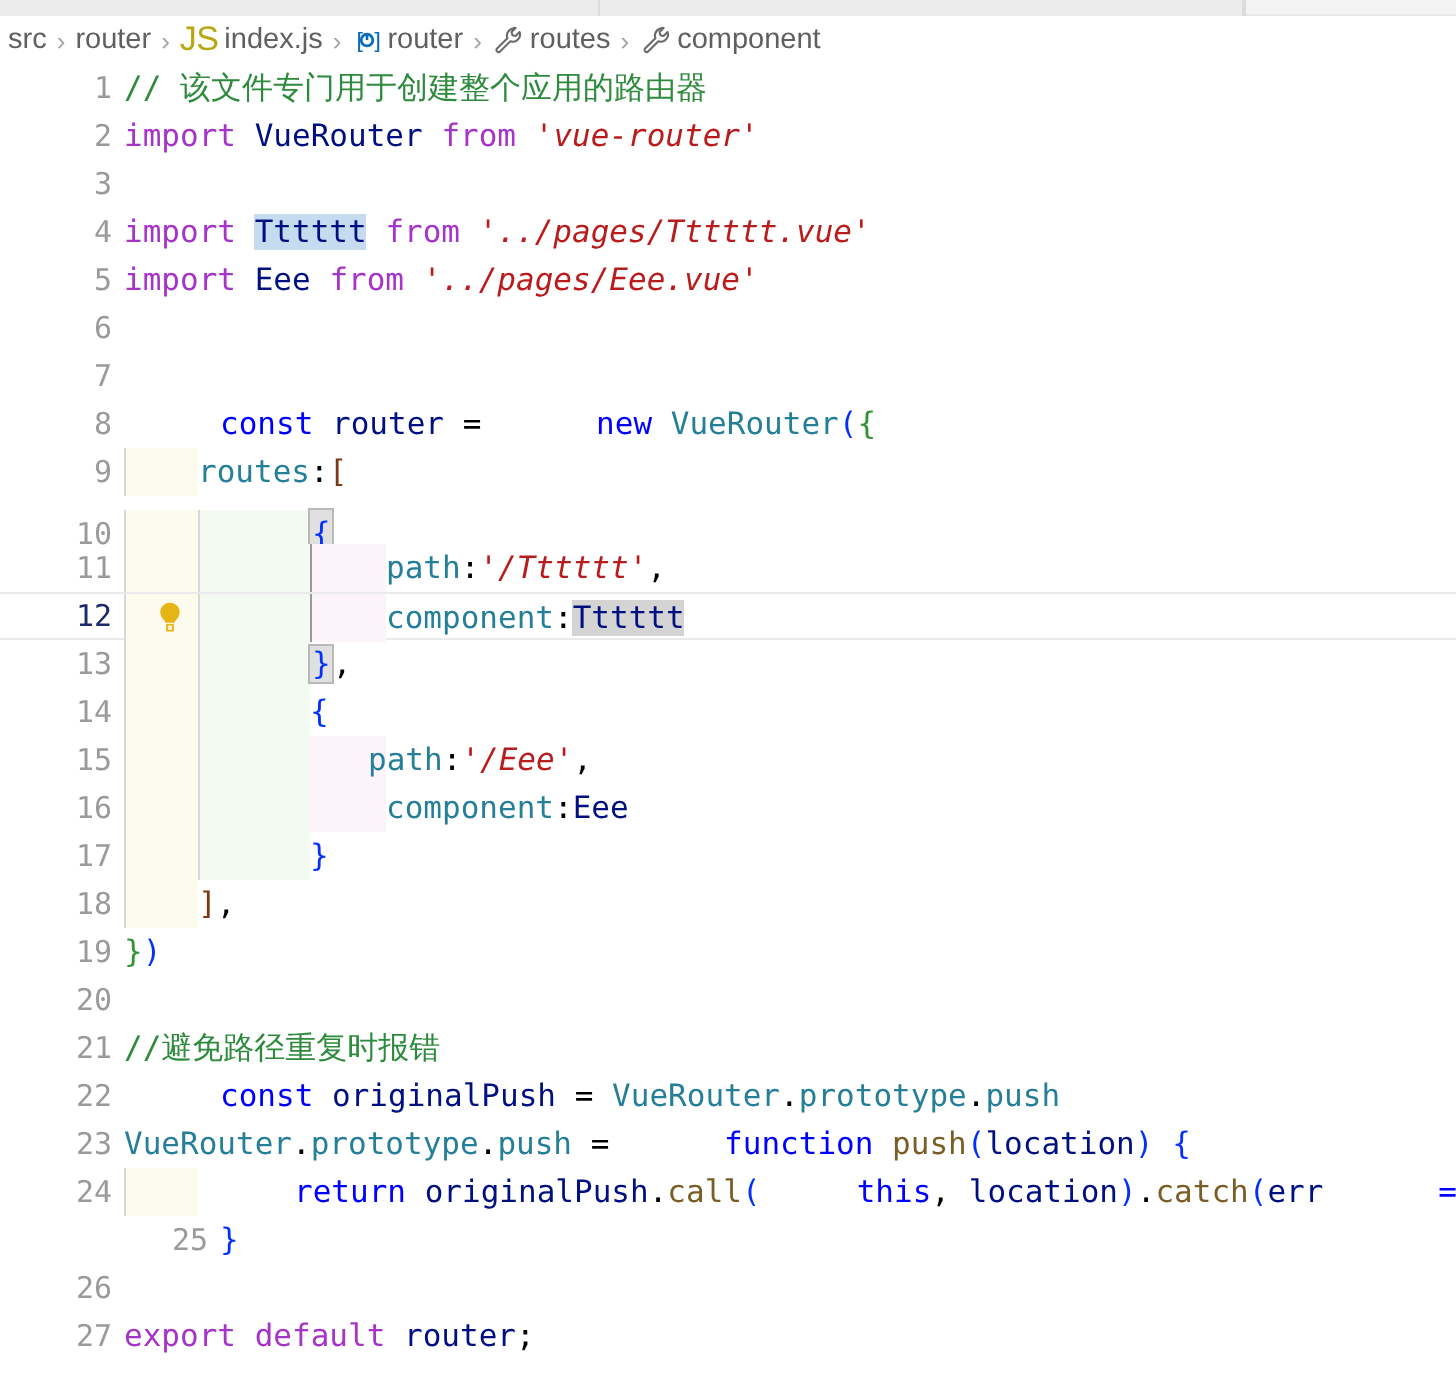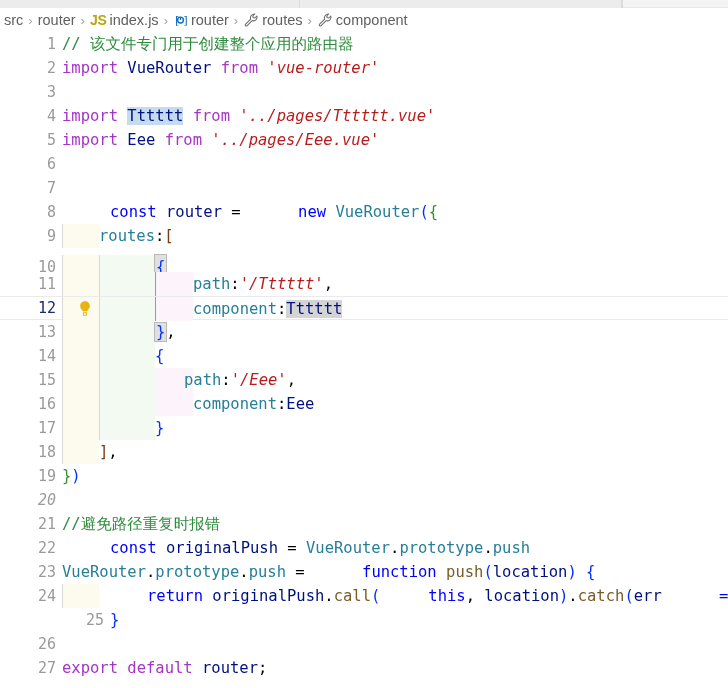--- a/index.html
+++ b/index.html
@@ -39,21 +39,21 @@
   }
   .crumb { display: inline-flex; align-items: center; gap: 3px; }
   .crumb-label { color: #5f6061; }
   .sep {
     color: #a5a5a5; font-size: 13px;
     margin: 0 5px; font-family: "Liberation Sans", sans-serif;
   }
   .ico { display: inline-flex; align-items: center; justify-content: center; }
   .js-badge {
     font-family: "Liberation Sans", sans-serif;
-    font-weight: bold; font-size: 14px;
+    font-weight: normal; font-size: 17px;
     color: #b8a612; letter-spacing: -0.3px;
   }
 
   
   #editor {
     position: absolute; top: 32px; left: 0;
     width: 728px; height: 656px;
     background: #ffffff;
     overflow: hidden;
   }
@@ -359,21 +359,21 @@
     </div>
   </div>
 
   <div class="line" style="top:432px;">
     <div class="lnum">19</div>
     <div class="code-row">
       <div class="code"><span class="c-brk2">}</span><span class="c-brk1">)</span></div>
     </div>
   </div>
 
-  <div class="line" style="top:456px;font-style:italic;">
+  <div class="line" style="top:456px;">
     <div class="lnum">20</div>
     <div class="code-row">
         <div class="code"></div>
       </div>
   </div>
 
   <div class="line" style="top:480px;">
     <div class="lnum">21</div>
     <div class="code-row">
       <div class="code"><span class="c-comment">//避免路径重复时报错</span></div>

